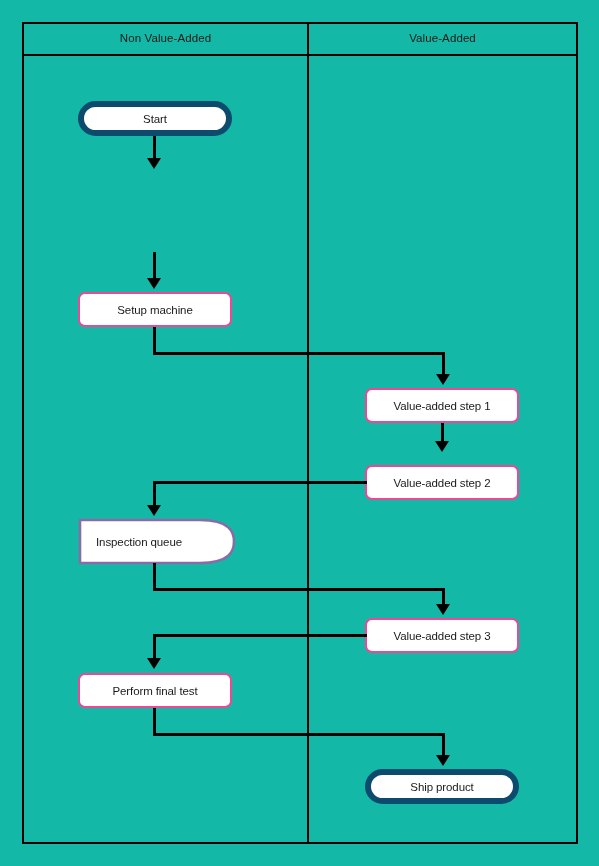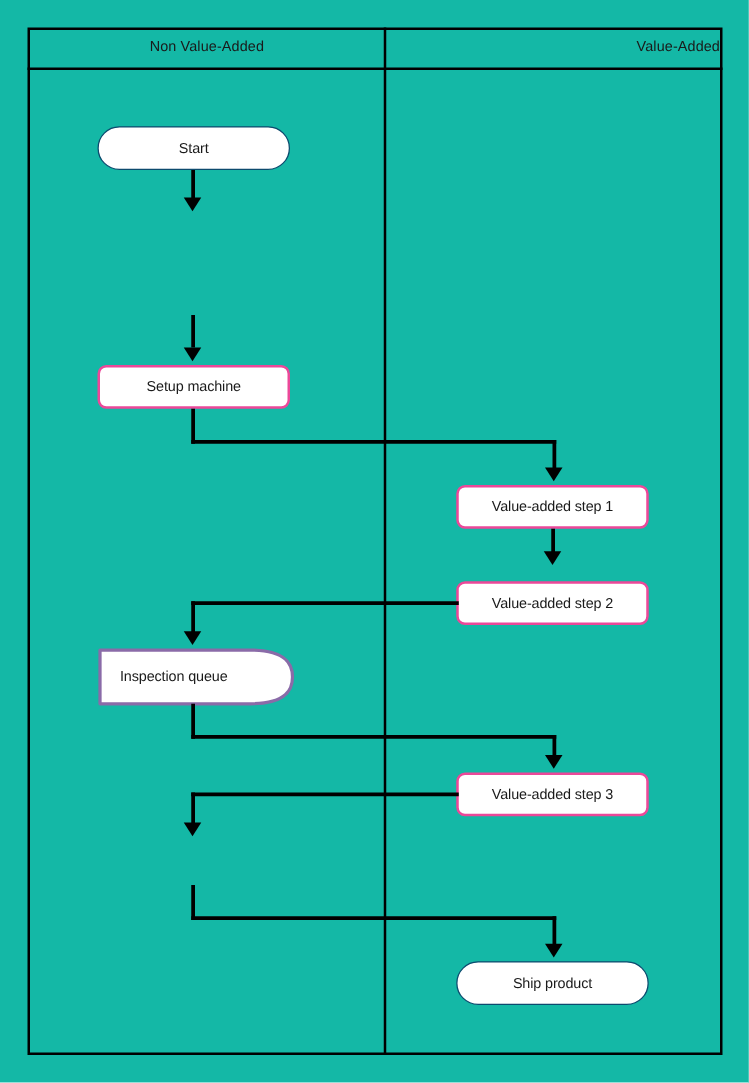--- a/index.html
+++ b/index.html
@@ -48,41 +48,41 @@
     position: absolute;
     top: 22px;
     height: 32px;
     line-height: 32px;
     text-align: center;
     font-size: 11.5px;
     color: #1a1a1a;
     letter-spacing: 0.1px;
   }
   .lane-header.left  { left: 24px;  width: 283px; }
-  .lane-header.right { left: 309px; width: 267px; text-align: right; }
+  .lane-header.right { left: 309px; width: 267px; }
 
   
   .node {
     position: absolute;
     box-sizing: border-box;
     display: flex;
     align-items: center;
     justify-content: center;
     font-size: 11.5px;
     color: #1a1a1a;
     background: #ffffff;
     letter-spacing: -0.1px;
     text-align: center;
   }
   .node.proc {
     border: 2px solid #ec4899;
     border-radius: 7px;
   }
   .node.term {
-    border: 1px solid #0c4a6e;
+    border: 6px solid #0c4a6e;
     border-radius: 24px;
   }
   
   .tri-wrap {
     position: absolute;
   }
   .tri-wrap svg { display: block; }
   .tri-label {
     position: absolute;
     left: 0;
@@ -147,20 +147,21 @@
 
   <div class="delay-wrap" style="left:78px; top:518px; width:158px; height:47px;">
     <svg width="158" height="47" viewBox="0 0 158 47" aria-hidden="true">
       <path d="M2,2 L122,2 C152,2 156,14 156,23.5 C156,33 152,45 122,45 L2,45 Z" fill="#ffffff" stroke="#8A6BA8" stroke-width="2.6" stroke-linejoin="round"></path>
     </svg>
     <div class="delay-label">Inspection queue</div>
   </div>
 
   <div class="node proc" style="left:365px; top:618px; width:154px; height:35px;">Value-added step 3</div>
 
+  <div class="node proc" style="left:78px; top:673px; width:154px; height:35px;">Perform final test</div>
 
   <div class="node term" style="left:365px; top:769px; width:154px; height:35px;text-align:center;">Ship product</div>
 
   <div class="conn v" style="left:153px; top:136px; height:24px;"></div>
   <div class="arrow" style="left:147px; top:158px;"></div>
 
   <div class="conn v" style="left:153px; top:252px; height:26px;"></div>
   <div class="arrow" style="left:147px; top:278px;"></div>
 
   <div class="conn v" style="left:153px; top:327px; height:28px;"></div>

